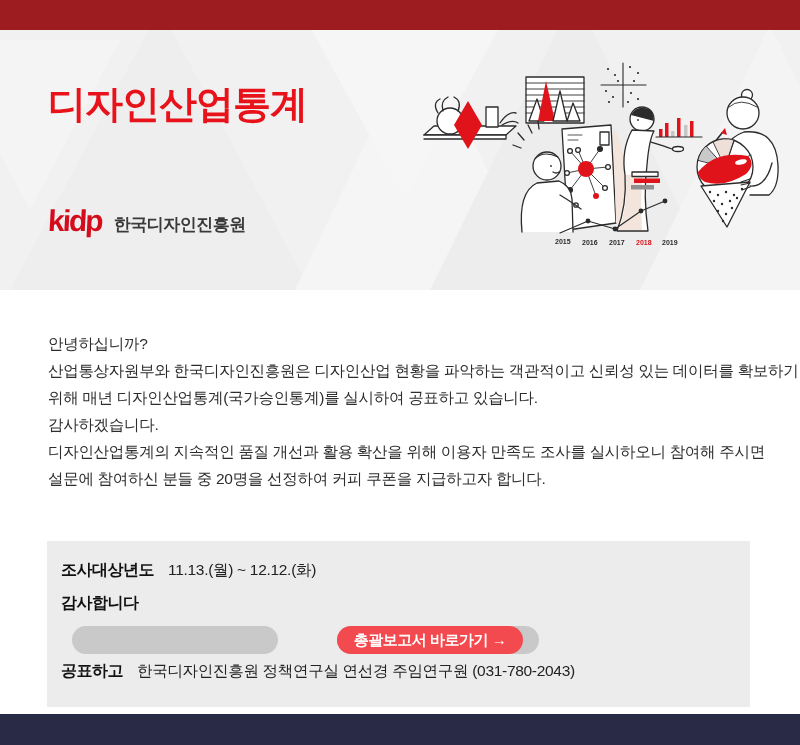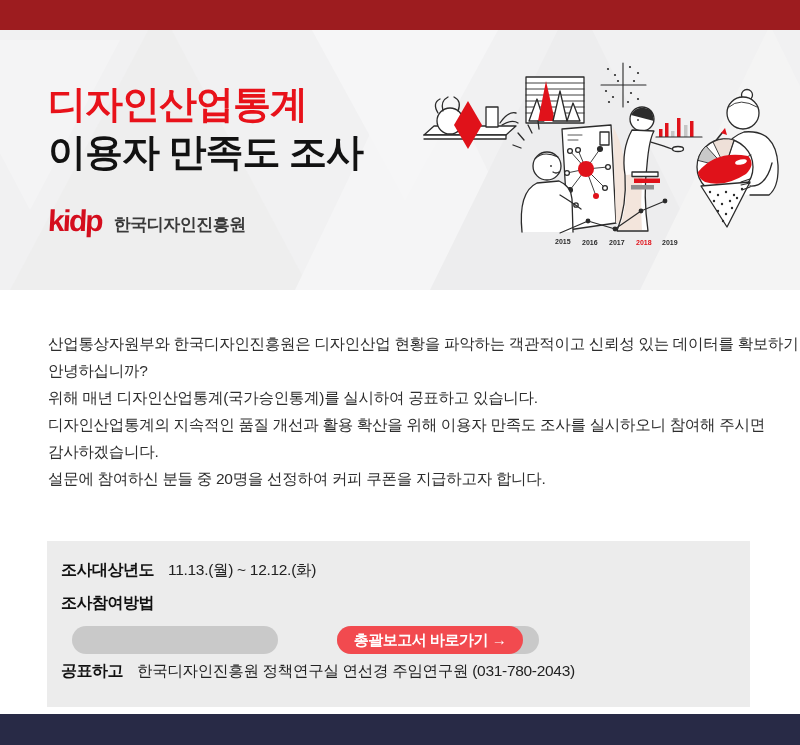--- a/index.html
+++ b/index.html
@@ -55,21 +55,20 @@
       <polygon points="160,8 10,290 310,290" fill="#eeeeee"></polygon>
       <polygon points="420,30 295,290 545,290" fill="#f5f5f6"></polygon>
       <polygon points="575,-5 430,290 720,290" fill="#ededee"></polygon>
       <polygon points="770,25 640,290 900,290" fill="#f4f4f4"></polygon>
       <polygon points="290,-10 520,-10 405,200" fill="#f6f6f7"></polygon>
       <polygon points="-60,40 120,40 30,210" fill="#f4f4f5"></polygon>
     </svg>
 
     <div class="titles">
       <div class="title-red">디자인산업통계</div>
-      <div class="title-black">이용자 만족도 조사</div>
     </div>
 
     <div class="logo">
       <span class="logo-mark">kidp</span>
       <span class="logo-org">한국디자인진흥원</span>
     </div>
 
     <svg class="illo" width="390" height="200" viewBox="0 0 390 200">
       <g stroke="#2b2b2b" stroke-width="1.3" fill="none" stroke-linecap="round" stroke-linejoin="round">
 
@@ -203,34 +202,34 @@
         <text x="199" y="190" fill="#2b2b2b">2017</text>
         <text x="226" y="190" fill="#e0121a">2018</text>
         <text x="252" y="190" fill="#2b2b2b">2019</text>
       </g>
     </svg>
   </div>
 
   <div class="top-bar"></div>
 
   <div class="body-text">
+    <div>안녕하십니까?</div>
     <div>산업통상자원부와 한국디자인진흥원은 디자인산업 현황을 파악하는 객관적이고 신뢰성 있는 데이터를 확보하기</div>
-    <div>안녕하십니까?</div>
     <div>위해 매년 디자인산업통계(국가승인통계)를 실시하여 공표하고 있습니다.</div>
+    <div>감사하겠습니다.</div>
     <div>디자인산업통계의 지속적인 품질 개선과 활용 확산을 위해 이용자 만족도 조사를 실시하오니 참여해 주시면</div>
-    <div>감사하겠습니다.</div>
     <div>설문에 참여하신 분들 중 20명을 선정하여 커피 쿠폰을 지급하고자 합니다.</div>
   </div>
 
   <div class="info-box">
     <div class="ib-row row-period">
       <span class="lbl">조사대상년도</span><span class="val">11.13.(월) ~ 12.12.(화)</span>
     </div>
     <div class="ib-row row-method">
-      <span class="lbl">조사참여방법</span>
+      <span class="lbl">감사합니다</span>
     </div>
     <div class="btn-row">
       <div class="btn-wrap w1">
         <div class="btn-shadow"></div>
       </div>
       <div class="btn-wrap w2">
         <div class="btn-shadow"></div>
         <a class="btn btn2">총괄보고서 바로가기 →</a>
       </div>
     </div>

